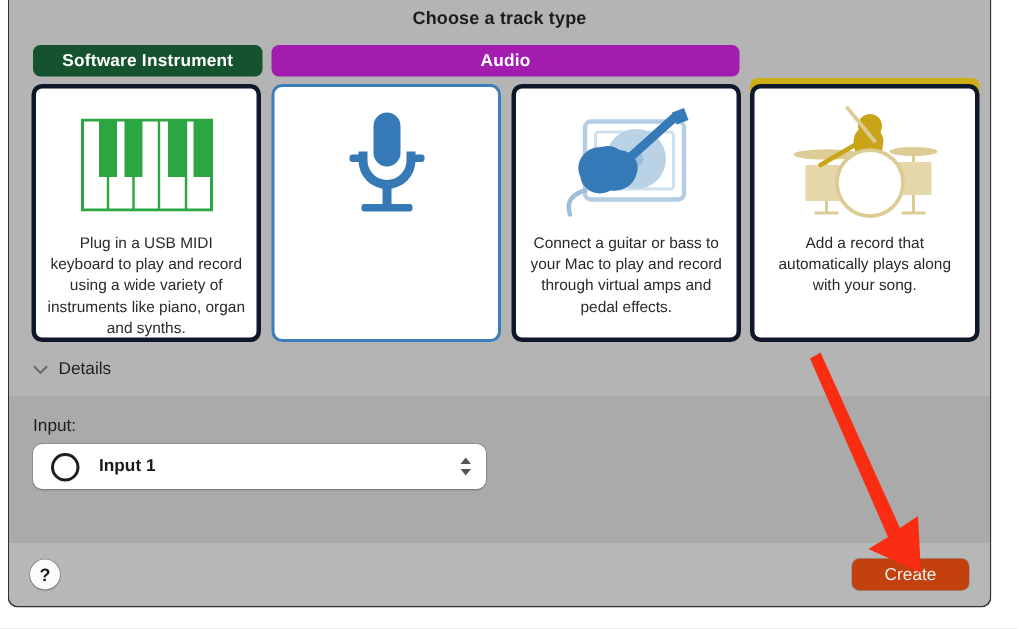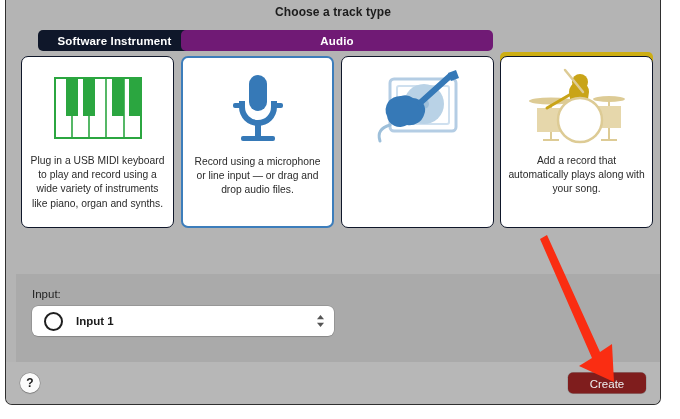--- a/index.html
+++ b/index.html
@@ -43,33 +43,33 @@
   }
   .tab {
     position: absolute; top: 0; height: 21px;
     border-radius: 5px;
     display: flex; align-items: center; justify-content: center;
     font-size: 11.5px; font-weight: bold; color: #ffffff;
     letter-spacing: .15px;
     cursor: pointer;
     user-select: none;
   }
-  .tab-software { left: 32px;  width: 153px; background: #0f172a; }
-  .tab-audio    { left: 175px; width: 312px; background: #701a75; }
+  .tab-software { left: 16px;  width: 153px; background: #14532d; }
+  .tab-audio    { left: 175px; width: 312px; background: #a21caf; }
   .tab-drummer  { left: 494px; width: 153px; background: #cdae13; margin-top: 22px; }
 
   
   .cards {
     position: absolute; left: 0; top: 56px;
     width: 100%; height: 172px;
   }
   .card {
     position: absolute; top: 0; height: 172px;
     background: #ffffff;
-    border: 1px solid #0f172a;
+    border: 3px solid #0f172a;
     border-radius: 7px;
     cursor: pointer;
     overflow: hidden;
   }
   .card-1 { left: 15px;  width: 153px; }
   .card-2 { left: 175px; width: 153px; border: 2px solid #3c7dbb; }
   .card-3 { left: 335px; width: 153px; }
   .card-4 { left: 494px; width: 153px; }
 
   .card-icon {
@@ -96,24 +96,23 @@
     margin-left: 16px; margin-right: 7px;
     width: 10px; height: 10px;
     display: flex; align-items: center; justify-content: center;
   }
   .details-label {
     font-size: 11.5px; color: #1f1f1f; font-weight: 500;
   }
 
   
   .lower {
-    position: absolute; left: 0; top: 274px;
+    position: absolute; left: 0; top: 264px;
     width: 100%; height: 105px;
     background: #aaaaaa;
-    margin-left: 10px;
   }
   .input-label {
     position: absolute; left: 16px; top: 14px;
     font-size: 11.5px; color: #1f1f1f;
   }
   .input-popup {
     position: absolute; left: 16px; top: 32px;
     width: 302px; height: 30px;
     background: #ffffff;
     border-radius: 6px;
@@ -166,21 +165,21 @@
     cursor: pointer;
     user-select: none;
   }
   .btn-cancel {
     right: 125px; width: 72px;
     background: #fcfcfc; color: #161616;
     box-shadow: 0 0 0 .5px rgba(0,0,0,.28), 0 1px 1px rgba(0,0,0,.12);
   }
   .btn-create {
     right: 14px; width: 78px;
-    background: #7f1d1d; color: #efefef;
+    background: #c2410c; color: #efefef;
     box-shadow: 0 0 0 .5px rgba(0,0,0,.2);
   }
 
   
   .arrow-overlay {
     position: absolute; left: 0; top: 0;
     width: 680px; height: 419px;
     pointer-events: none;
   }
 </style>
@@ -236,36 +235,36 @@
             <g fill="#3679b7">
               <rect x="24" y="4" width="18" height="36" rx="9"></rect>
               <path d="M14 30 v6 a19 19 0 0 0 38 0 v-6 h-6 v6 a13 13 0 0 1 -26 0 v-6 z"></path>
               <rect x="30" y="54" width="6" height="12"></rect>
               <rect x="16" y="65" width="34" height="5" rx="2"></rect>
               <rect x="8" y="32" width="9" height="5" rx="2"></rect>
               <rect x="49" y="32" width="9" height="5" rx="2"></rect>
             </g>
           </svg>
         </div>
-        <div class="card-text">Record using a microphone or line input — or drag and drop audio files.</div>
       </div>
 
       <div class="card card-3">
         <div class="card-icon">
           <svg width="108" height="78" viewBox="0 0 108 78">
             <rect x="26" y="10" width="66" height="52" rx="4" fill="#ffffff" stroke="#b4cde4" stroke-width="3"></rect>
             <rect x="33" y="17" width="52" height="38" rx="2" fill="none" stroke="#cfe0ef" stroke-width="2"></rect>
             <circle cx="60" cy="35" r="20" fill="#b9d2e6"></circle>
             <circle cx="60" cy="35" r="5" fill="#9dbfda"></circle>
             <path d="M16 72 q-4 -12 10 -16" fill="none" stroke="#9dbfda" stroke-width="3" stroke-linecap="round"></path>
             <path d="M23 47 a15 14 0 0 1 14 -20 a12 10 0 0 1 12 2 a13 12 0 0 1 11 17 a15 14 0 0 1 -17 10 a13 12 0 0 1 -20 -9 z" fill="#3679b7"></path>
             <path d="M56 34 L86 7" stroke="#3679b7" stroke-width="6" stroke-linecap="round"></path>
             <path d="M84 4 l8 -3 l3 8 l-8 3 z" fill="#3679b7"></path>
           </svg>
         </div>
+        <div class="card-text">Connect a guitar or bass to your Mac to play and record through virtual amps and pedal effects.</div>
       </div>
 
       <div class="card card-4">
         <div class="card-icon">
           <svg width="104" height="80" viewBox="0 0 104 80">
             <g stroke="#ddcb95" stroke-width="2" fill="none">
               <line x1="26" y1="36" x2="26" y2="72"></line>
               <line x1="18" y1="72" x2="34" y2="72"></line>
               <line x1="84" y1="34" x2="84" y2="72"></line>
               <line x1="76" y1="72" x2="92" y2="72"></line>
@@ -278,20 +277,28 @@
             <circle cx="55" cy="14" r="8" fill="#c9a418"></circle>
             <path d="M46 26 L22 40" stroke="#c9a418" stroke-width="3" stroke-linecap="round"></path>
             <path d="M58 24 L40 2" stroke="#ddcb95" stroke-width="2.5" stroke-linecap="round"></path>
             <circle cx="55" cy="52" r="22" fill="#ffffff" stroke="#ddcb95" stroke-width="2.5"></circle>
           </svg>
         </div>
         <div class="card-text">Add a record that automatically plays along with your song.</div>
       </div>
     </div>
 
+    <div class="details-row">
+      <span class="disclosure">
+        <svg width="10" height="7" viewBox="0 0 10 7">
+          <path d="M1 1.5 L5 5.5 L9 1.5" fill="none" stroke="#6b6b6b" stroke-width="1.4" stroke-linecap="round"></path>
+        </svg>
+      </span>
+      <span class="details-label">Details</span>
+    </div>
 
     <div class="lower">
 
       <span class="input-label">Input:</span>
 
       <div class="input-popup">
         <span class="input-circle"></span>
         <span class="input-value">Input 1</span>
         <span class="stepper">
           <svg width="9" height="16" viewBox="0 0 9 16">

